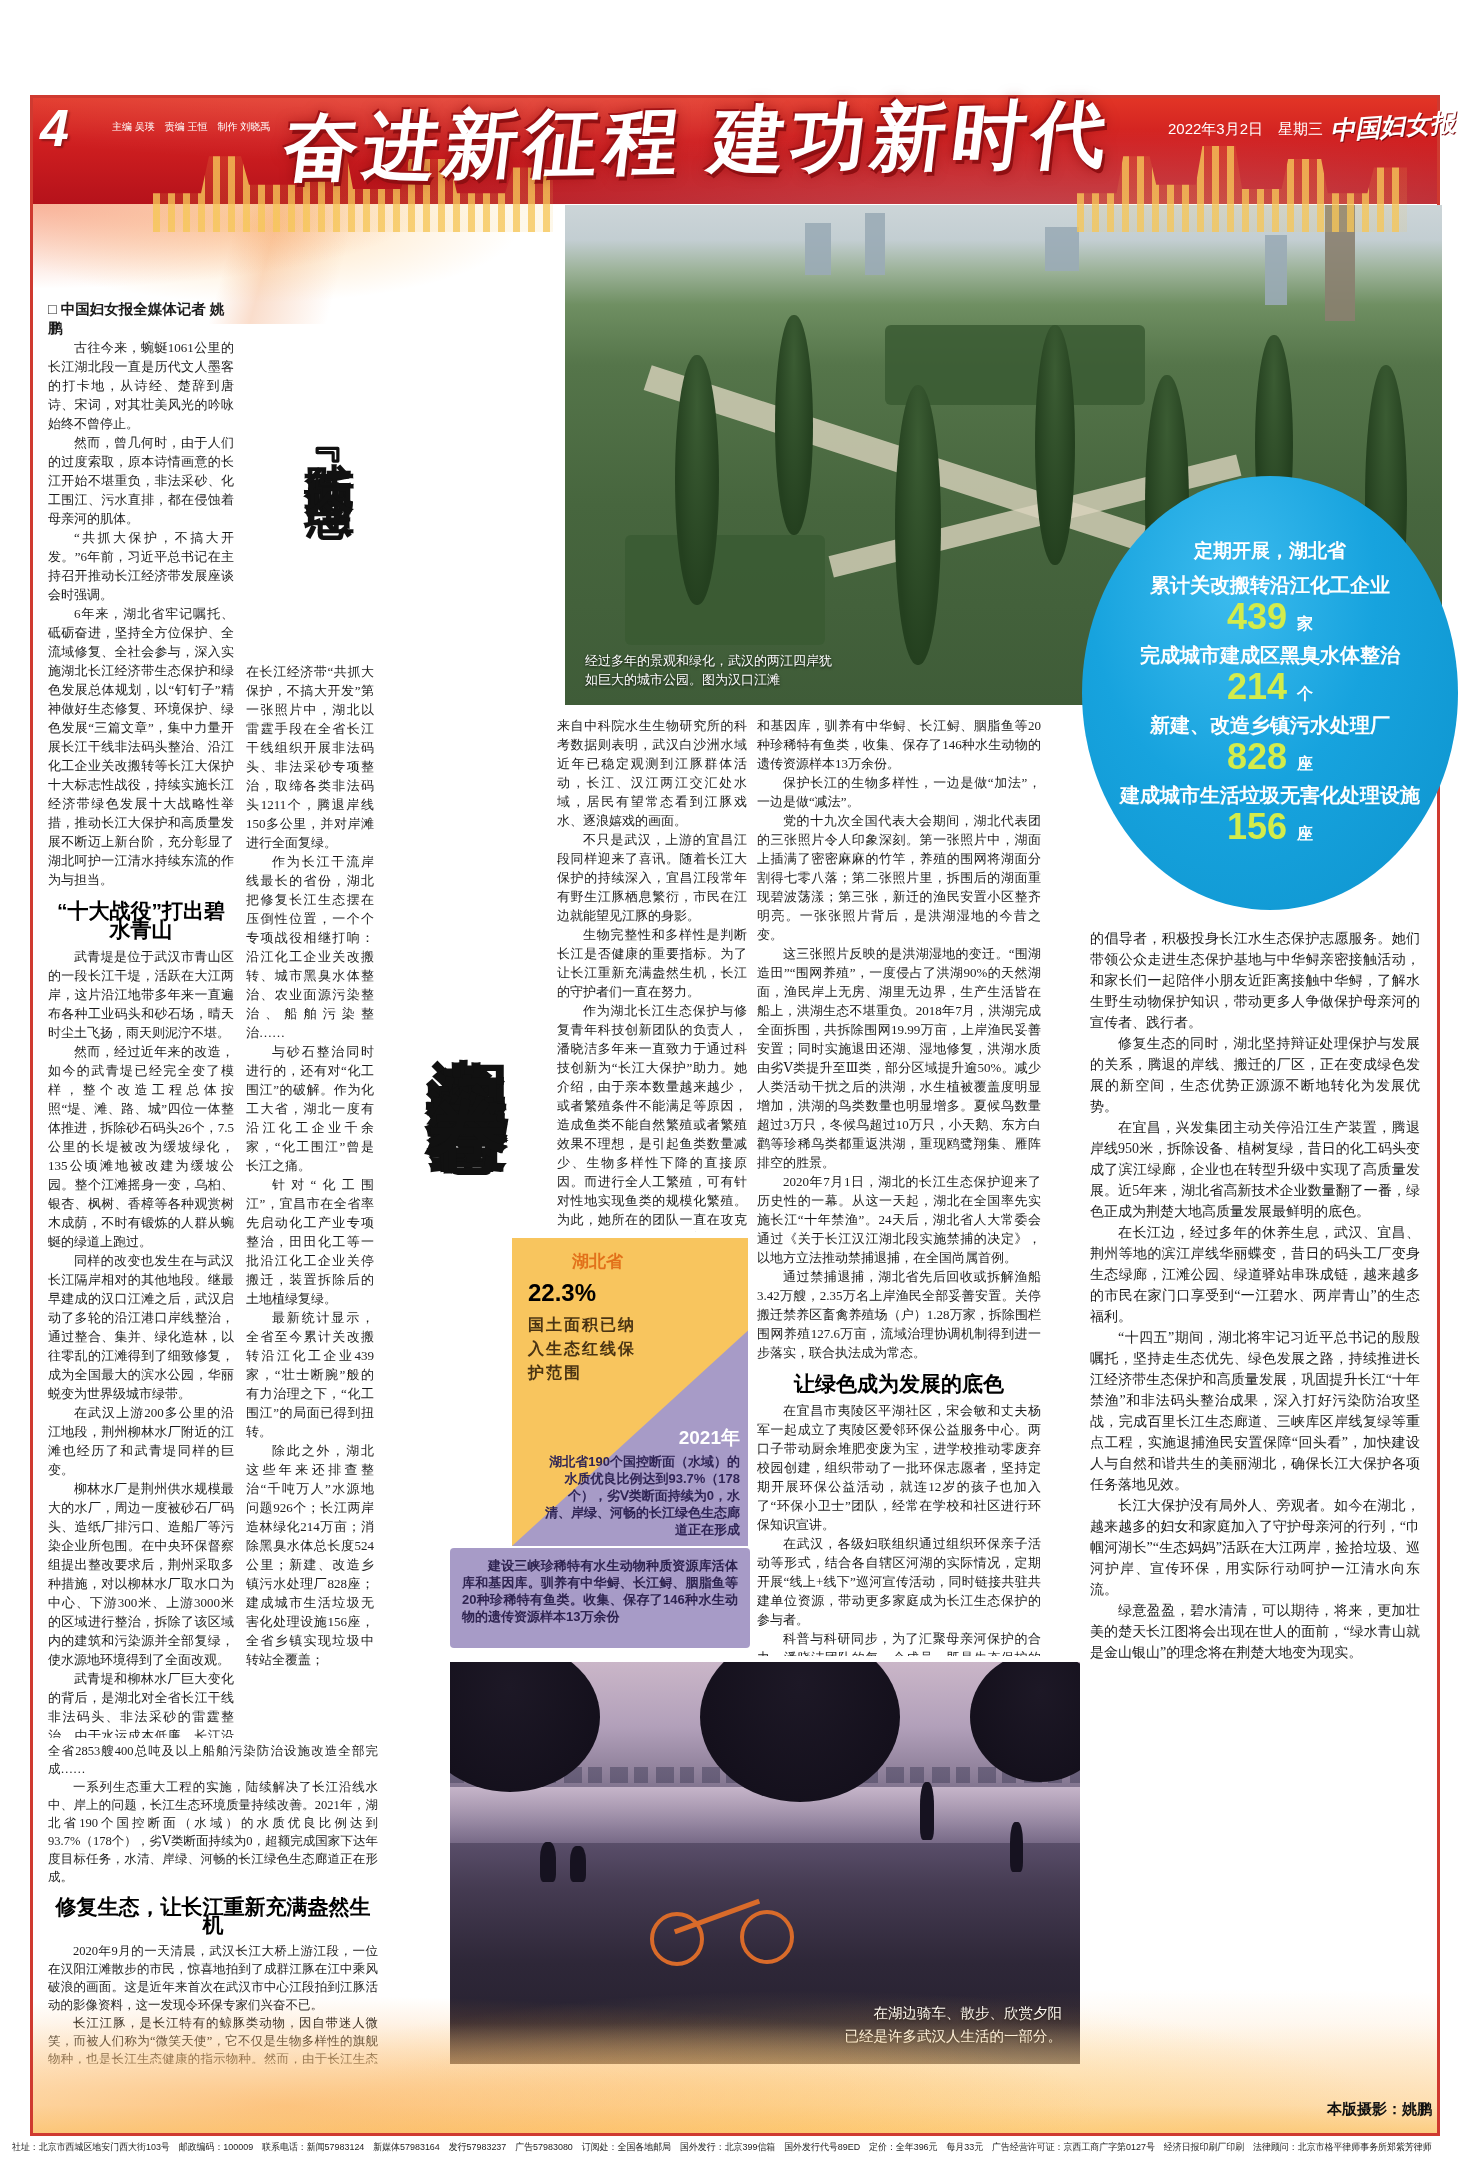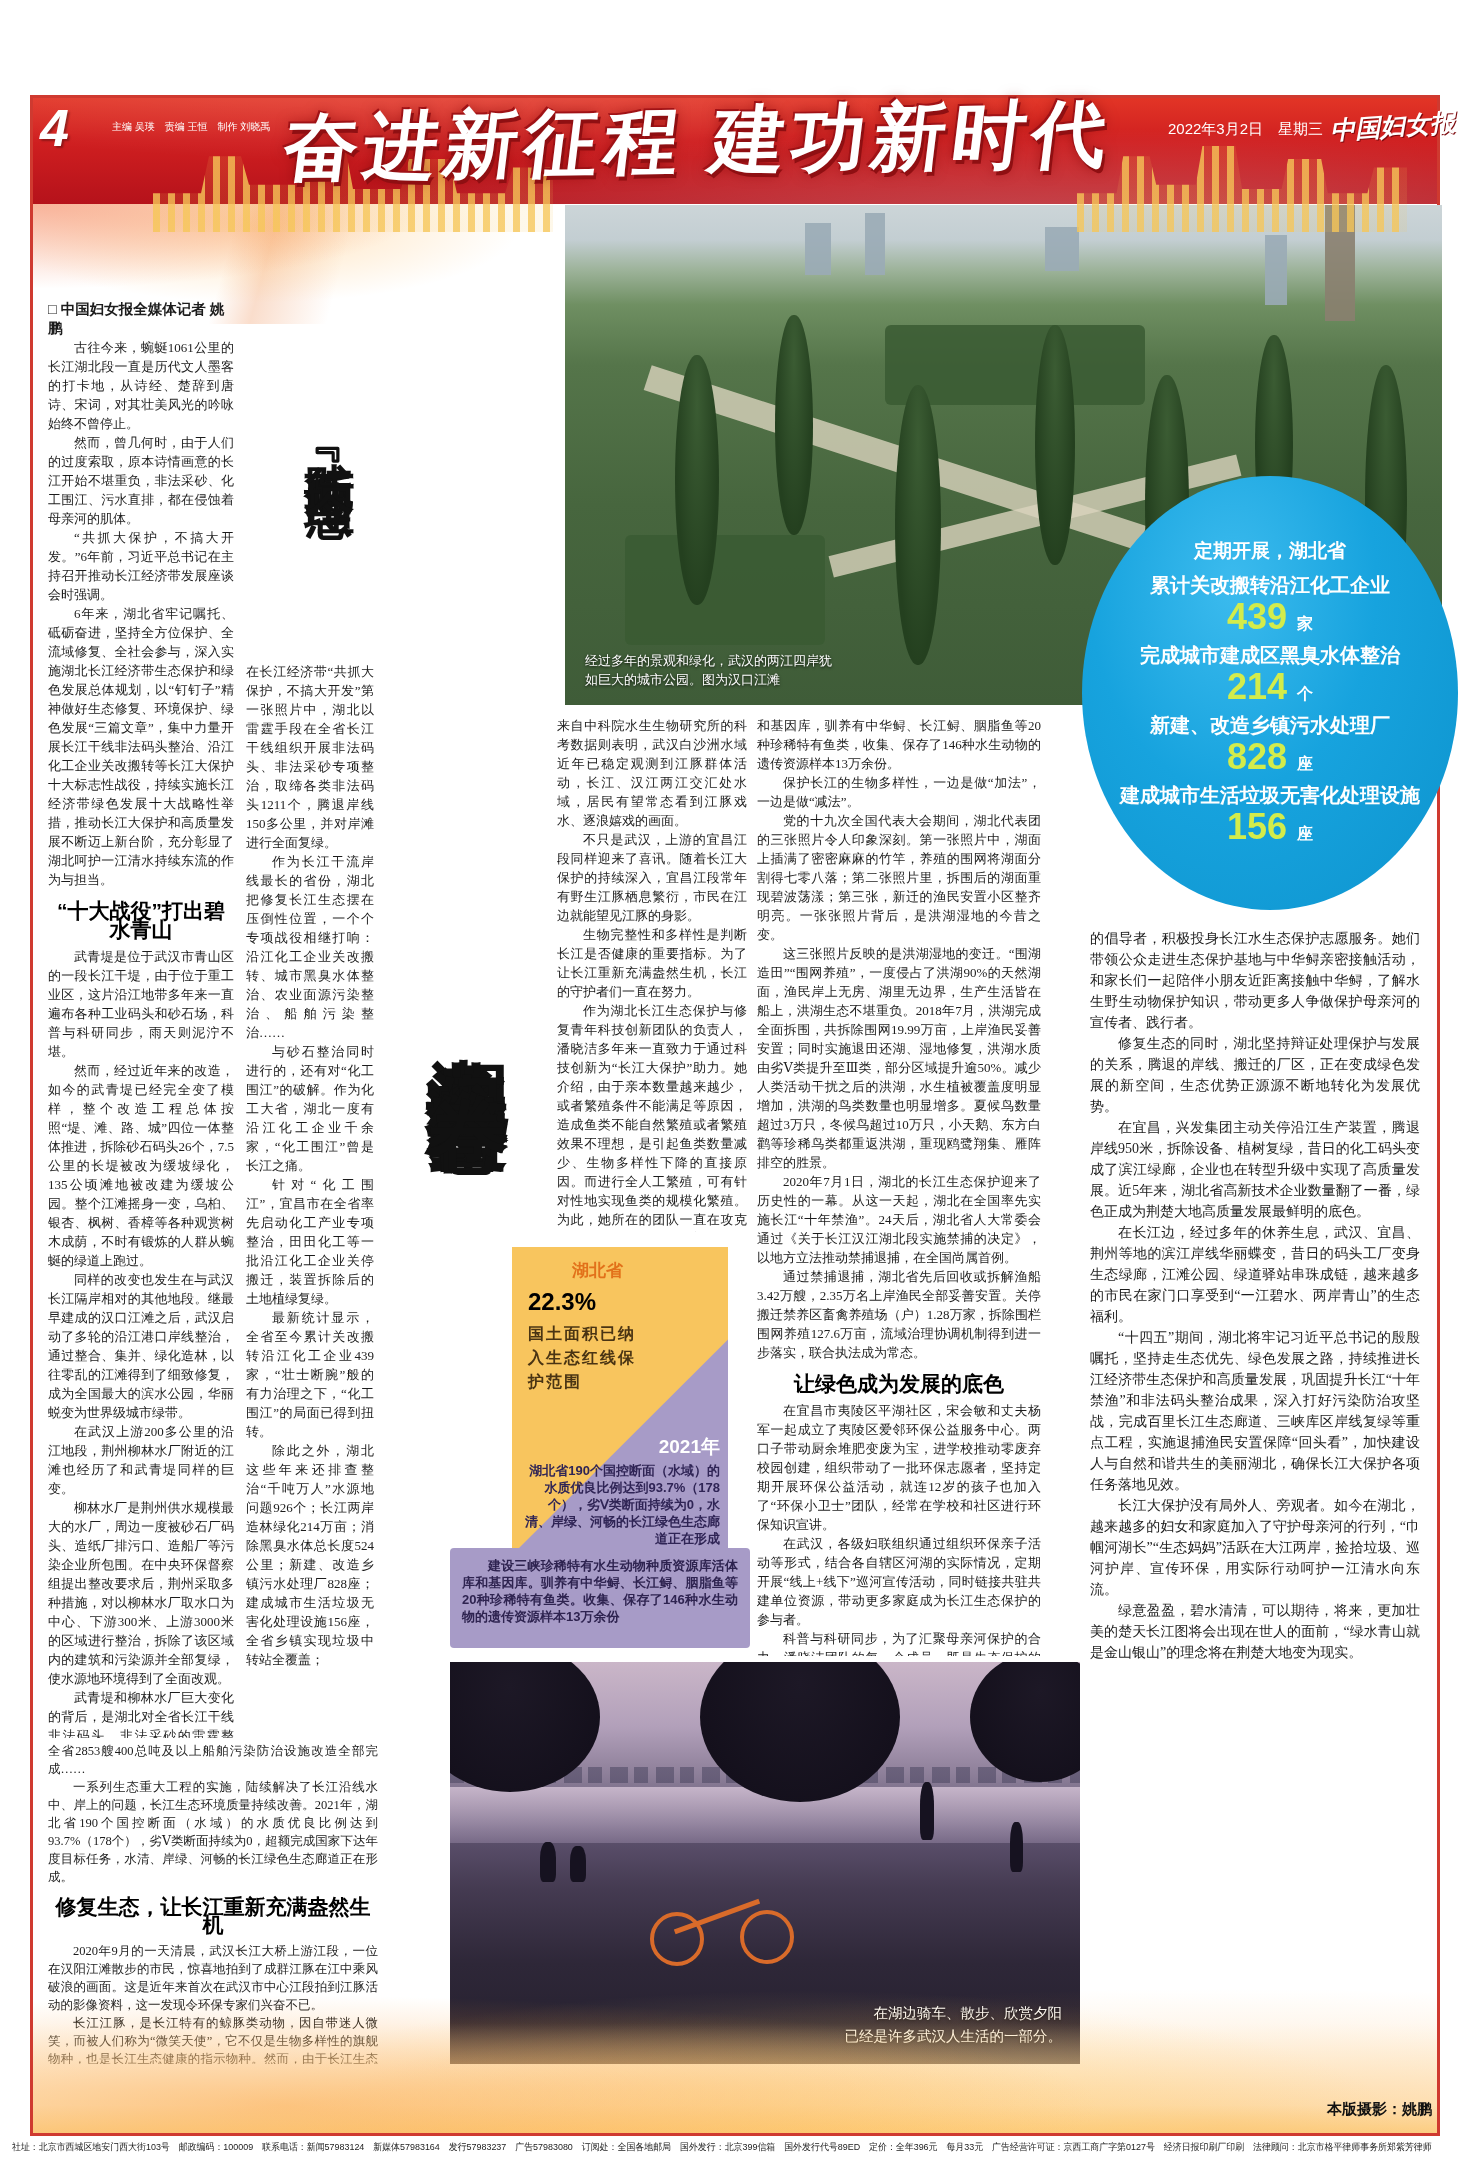--- a/index.html
+++ b/index.html
@@ -68,21 +68,21 @@
   
   .circle{left:1082px;top:476px;width:376px;height:434px;border-radius:50%;z-index:5;
     background:radial-gradient(ellipse at 40% 25%,#3cbbee 0%,#17a3de 45%,#0d93cd 100%);
     display:flex;flex-direction:column;justify-content:center;align-items:center;text-align:center;
     font-family:"Liberation Sans",sans-serif;padding-top:6px;box-sizing:border-box;}
   .circle .intro{color:#fff;font-weight:700;font-size:19px;margin-bottom:10px;}
   .stat-label{color:#fff;font-weight:700;font-size:20px;line-height:23px;}
   .stat-value{color:#d3ec4b;font-weight:900;font-size:36px;line-height:40px;}
   .stat-unit{color:#fff;font-weight:700;font-size:16px;}
   
-  .infoY{left:512px;top:1238px;width:216px;height:308px;background:#f8c55e;overflow:hidden;z-index:3;margin-top:9px;}
+  .infoY{left:512px;top:1238px;width:236px;height:308px;background:#f8c55e;overflow:hidden;z-index:3;}
   .infoY .ptri{position:absolute;inset:0;background:#a79bc7;
     clip-path:polygon(0 100%,100% 30%,100% 100%);}
   .infoY .yc{position:absolute;left:16px;top:12px;width:150px;font-family:"Liberation Sans",sans-serif;}
   .infoY .region{color:#e2711a;font-weight:700;font-size:17px;margin-left:44px;}
   .infoY .pct{color:#000000;font-weight:900;font-size:24px;line-height:40px;}
   .infoY .ylabel{color:#4a3413;font-weight:700;font-size:16px;line-height:24px;letter-spacing:2px;width:118px;}
   .infoY .pc{position:absolute;right:8px;bottom:8px;width:196px;text-align:right;font-family:"Liberation Sans",sans-serif;}
   .infoY .year{color:#fff;font-weight:900;font-size:19px;margin-bottom:2px;}
   .infoY .ptext{color:#2f2455;font-weight:700;font-size:13px;line-height:17px;text-align:right;}
   .infoP2{left:450px;top:1548px;width:300px;height:100px;background:#a79bc7;border-radius:4px;z-index:3;
@@ -163,21 +163,21 @@
     <div class="stat-label">建成城市生活垃圾无害化处理设施</div>
     <div class="stat-value"><span>156</span> <span class="stat-unit">座</span></div>
   </div>
 
   <div class="abs tcol colA">
       <p>古往今来，蜿蜒1061公里的长江湖北段一直是历代文人墨客的打卡地，从诗经、楚辞到唐诗、宋词，对其壮美风光的吟咏始终不曾停止。</p>
       <p>然而，曾几何时，由于人们的过度索取，原本诗情画意的长江开始不堪重负，非法采砂、化工围江、污水直排，都在侵蚀着母亲河的肌体。</p>
       <p>“共抓大保护，不搞大开发。”6年前，习近平总书记在主持召开推动长江经济带发展座谈会时强调。</p>
       <p>6年来，湖北省牢记嘱托、砥砺奋进，坚持全方位保护、全流域修复、全社会参与，深入实施湖北长江经济带生态保护和绿色发展总体规划，以“钉钉子”精神做好生态修复、环境保护、绿色发展“三篇文章”，集中力量开展长江干线非法码头整治、沿江化工企业关改搬转等长江大保护十大标志性战役，持续实施长江经济带绿色发展十大战略性举措，推动长江大保护和高质量发展不断迈上新台阶，充分彰显了湖北呵护一江清水持续东流的作为与担当。</p>
       <div class="subhead">“十大战役”打出碧水青山</div>
-      <p>武青堤是位于武汉市青山区的一段长江干堤，由于位于重工业区，这片沿江地带多年来一直遍布各种工业码头和砂石场，科普与科研同步，雨天则泥泞不堪。</p>
+      <p>武青堤是位于武汉市青山区的一段长江干堤，活跃在大江两岸，这片沿江地带多年来一直遍布各种工业码头和砂石场，晴天时尘土飞扬，雨天则泥泞不堪。</p>
       <p>然而，经过近年来的改造，如今的武青堤已经完全变了模样，整个改造工程总体按照“堤、滩、路、城”四位一体整体推进，拆除砂石码头26个，7.5公里的长堤被改为缓坡绿化，135公顷滩地被改建为缓坡公园。整个江滩摇身一变，乌桕、银杏、枫树、香樟等各种观赏树木成荫，不时有锻炼的人群从蜿蜒的绿道上跑过。</p>
       <p>同样的改变也发生在与武汉长江隔岸相对的其他地段。继最早建成的汉口江滩之后，武汉启动了多轮的沿江港口岸线整治，通过整合、集并、绿化造林，以往零乱的江滩得到了细致修复，成为全国最大的滨水公园，华丽蜕变为世界级城市绿带。</p>
       <p>在武汉上游200多公里的沿江地段，荆州柳林水厂附近的江滩也经历了和武青堤同样的巨变。</p>
       <p>柳林水厂是荆州供水规模最大的水厂，周边一度被砂石厂码头、造纸厂排污口、造船厂等污染企业所包围。在中央环保督察组提出整改要求后，荆州采取多种措施，对以柳林水厂取水口为中心、下游300米、上游3000米的区域进行整治，拆除了该区域内的建筑和污染源并全部复绿，使水源地环境得到了全面改观。</p>
       <p>武青堤和柳林水厂巨大变化的背后，是湖北对全省长江干线非法码头、非法采砂的雷霆整治。由于水运成本低廉，长江沿线一度遍布着2000余个大大小小的各类码头，随着时代的变迁，其中的许多老旧码头早已丧失功能，间接或直接地导致了长江沿线非法采砂等环境问题。</p>
     </div>
   <div class="abs tcol col2">
       <p class="noindent">在长江经济带“共抓大保护，不搞大开发”第一张照片中，湖北以雷霆手段在全省长江干线组织开展非法码头、非法采砂专项整治，取缔各类非法码头1211个，腾退岸线150多公里，并对岸滩进行全面复绿。</p>
       <p>作为长江干流岸线最长的省份，湖北把修复长江生态摆在压倒性位置，一个个专项战役相继打响：沿江化工企业关改搬转、城市黑臭水体整治、农业面源污染整治、船舶污染整治……</p>
       <p>与砂石整治同时进行的，还有对“化工围江”的破解。作为化工大省，湖北一度有沿江化工企业千余家，“化工围江”曾是长江之痛。</p>

